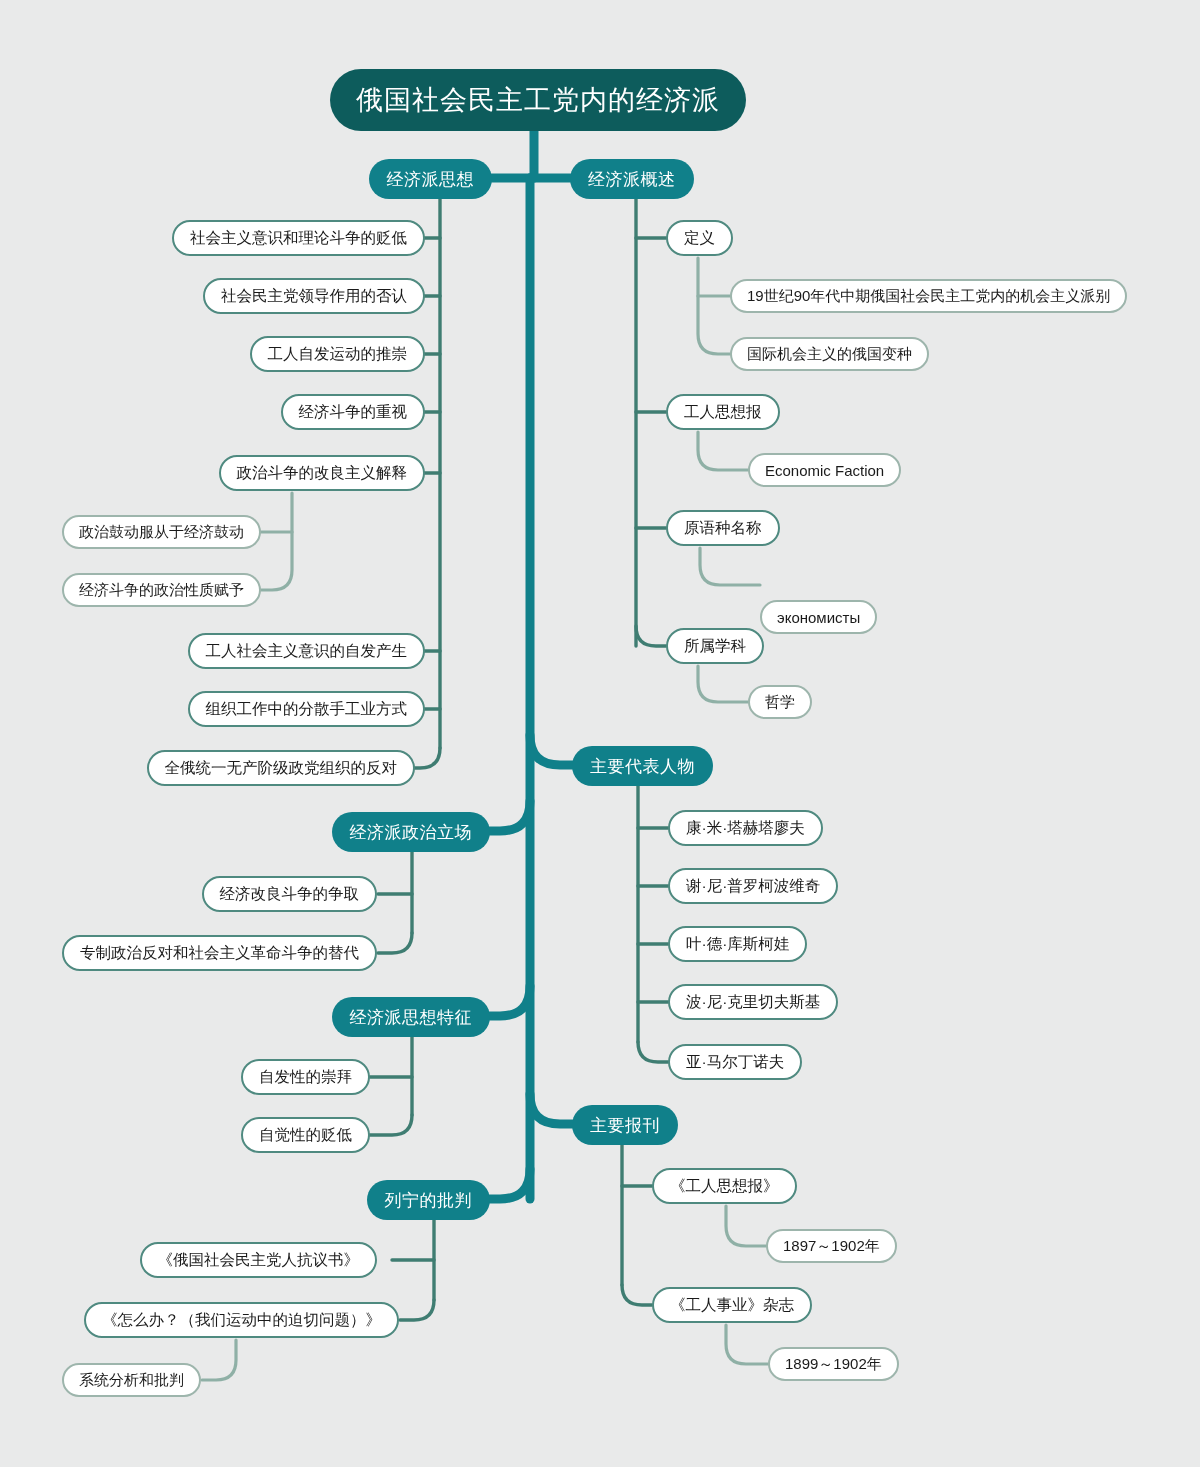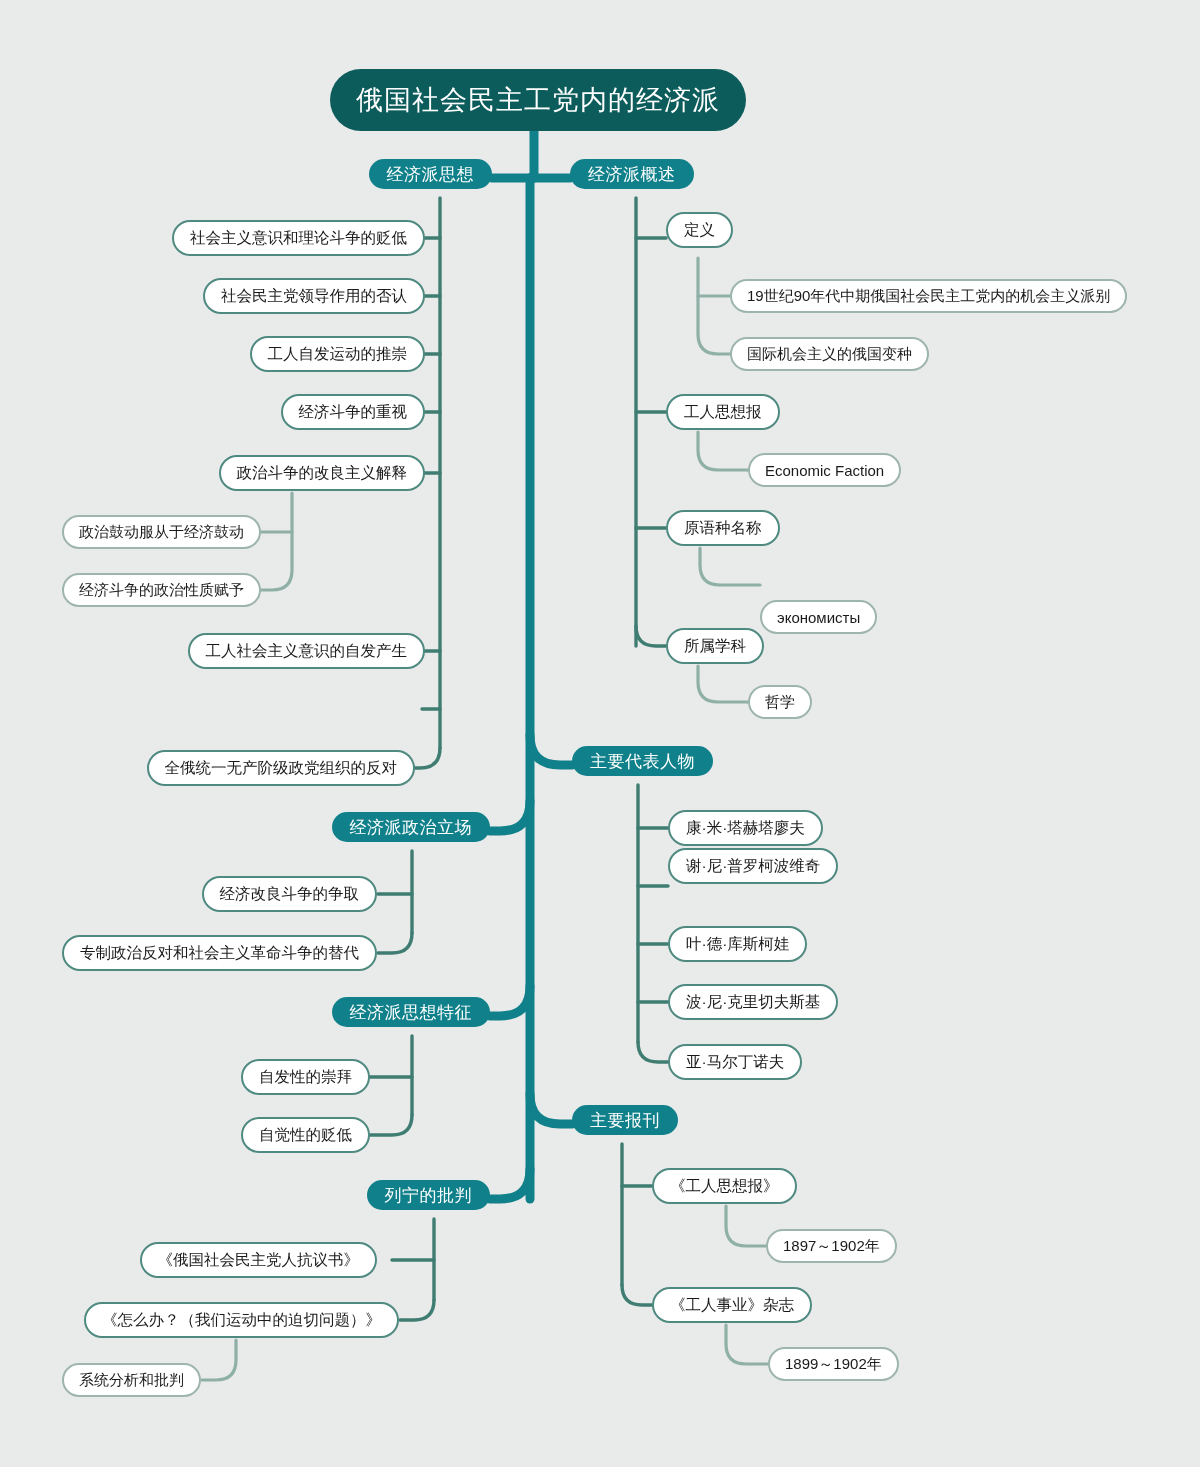--- a/index.html
+++ b/index.html
@@ -12,21 +12,21 @@
   #canvas{position:absolute;left:0;top:0;width:1200px;height:1467px;}
   #links{position:absolute;left:0;top:0;width:1200px;height:1467px;pointer-events:none;}
   .node{position:absolute;box-sizing:border-box;display:flex;align-items:center;
         justify-content:center;white-space:nowrap;border-radius:999px;}
 
   
   .n1{background:#0d5c5c;color:#ffffff;font-size:27px;height:62px;
       padding:0 26px;letter-spacing:1px;}
 
   
-  .n2{background:#10808a;color:#ffffff;font-size:17px;height:30px;
+  .n2{background:#10808a;color:#ffffff;font-size:17px;height:40px;
       padding:0 18px;letter-spacing:.5px;}
 
   
   .n3{background:#ffffff;color:#1a1a1a;font-size:15.5px;height:36px;
       padding:0 16px;border:2px solid #4f8a80;}
 
   
   .n4{background:#ffffff;color:#1a1a1a;font-size:15px;height:34px;
       padding:0 15px;border:2px solid #9db5ac;}
 </style>
@@ -138,41 +138,42 @@
   <div class="node n3" style="right:775px;top:220px;">社会主义意识和理论斗争的贬低</div>
   <div class="node n3" style="right:775px;top:278px;">社会民主党领导作用的否认</div>
   <div class="node n3" style="right:775px;top:336px;">工人自发运动的推崇</div>
   <div class="node n3" style="right:775px;top:394px;">经济斗争的重视</div>
   <div class="node n3" style="right:775px;top:455px;">政治斗争的改良主义解释</div>
 
   <div class="node n4" style="right:939px;top:515px;">政治鼓动服从于经济鼓动</div>
   <div class="node n4" style="right:939px;top:573px;">经济斗争的政治性质赋予</div>
 
   <div class="node n3" style="right:775px;top:633px;">工人社会主义意识的自发产生</div>
+  <div class="node n3" style="right:775px;top:691px;">组织工作中的分散手工业方式</div>
   <div class="node n3" style="right:785px;top:750px;">全俄统一无产阶级政党组织的反对</div>
 
   <div class="node n2" style="left:570px;top:159px;">经济派概述</div>
 
-  <div class="node n3" style="left:666px;top:212px;">定义</div>
+  <div class="node n3" style="left:666px;top:220px;">定义</div>
   <div class="node n4" style="left:730px;top:279px;">19世纪90年代中期俄国社会民主工党内的机会主义派别</div>
   <div class="node n4" style="left:730px;top:337px;">国际机会主义的俄国变种</div>
 
   <div class="node n3" style="left:666px;top:394px;">工人思想报</div>
   <div class="node n4" style="left:748px;top:453px;">Economic Faction</div>
 
   <div class="node n3" style="left:666px;top:510px;">原语种名称</div>
   <div class="node n4" style="left:760px;top:568px;margin-top:32px;">экономисты</div>
 
   <div class="node n3" style="left:666px;top:628px;">所属学科</div>
   <div class="node n4" style="left:748px;top:685px;">哲学</div>
 
   <div class="node n2" style="left:572px;top:746px;">主要代表人物</div>
 
   <div class="node n3" style="left:668px;top:810px;">康·米·塔赫塔廖夫</div>
-  <div class="node n3" style="left:668px;top:848px;">谢·尼·普罗柯波维奇</div>
+  <div class="node n3" style="left:668px;top:868px;">谢·尼·普罗柯波维奇</div>
   <div class="node n3" style="left:668px;top:926px;">叶·德·库斯柯娃</div>
   <div class="node n3" style="left:668px;top:984px;">波·尼·克里切夫斯基</div>
   <div class="node n3" style="left:668px;top:1044px;">亚·马尔丁诺夫</div>
 
   <div class="node n2" style="right:710px;top:812px;">经济派政治立场</div>
 
   <div class="node n3" style="right:823px;top:876px;">经济改良斗争的争取</div>
   <div class="node n3" style="right:823px;top:935px;">专制政治反对和社会主义革命斗争的替代</div>
 
   <div class="node n2" style="right:710px;top:997px;">经济派思想特征</div>

